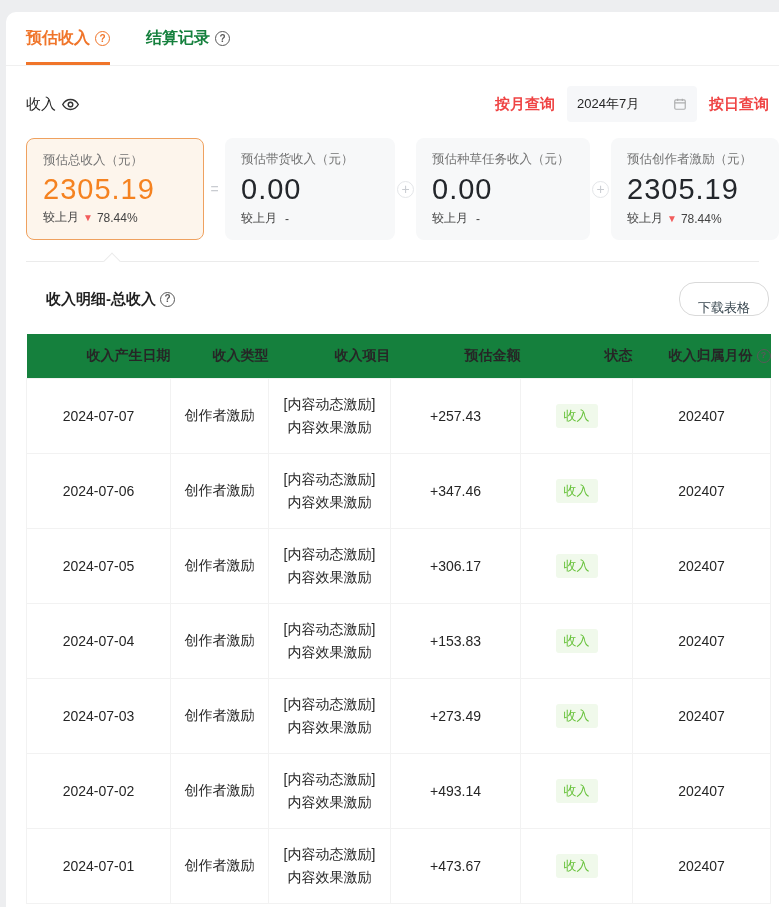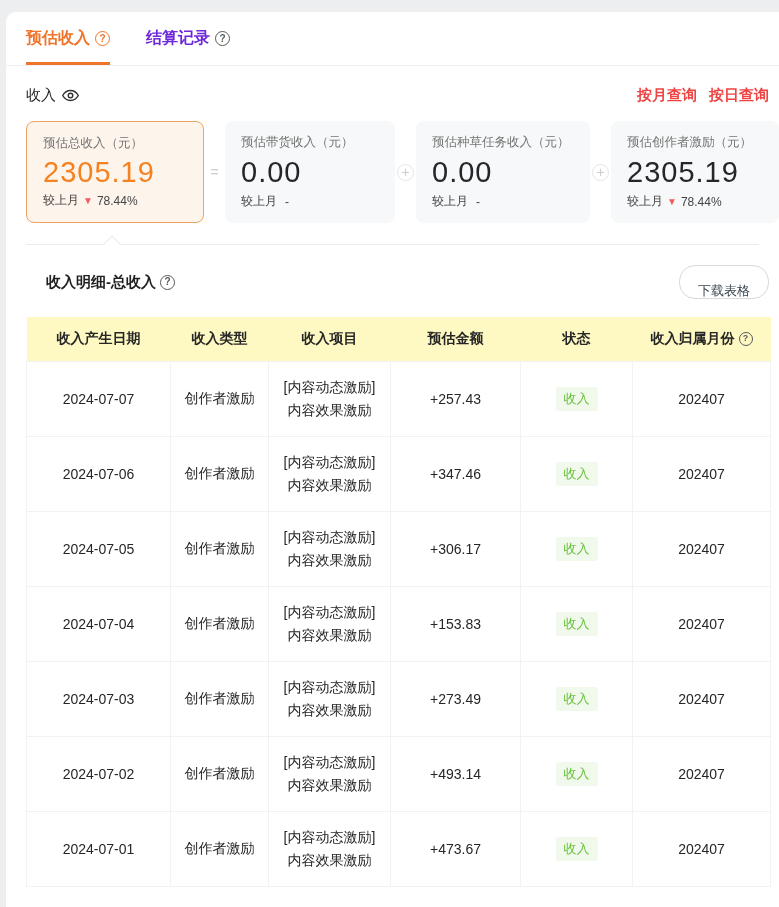--- a/index.html
+++ b/index.html
@@ -18,21 +18,21 @@
   }
 
   
   .tabbar {
     display:flex; align-items:flex-end; gap:36px;
     padding:16px 20px 0 20px;
     border-bottom:1px solid #f0f0f0;
   }
   .tab {
     display:flex; align-items:center; gap:5px;
-    font-size:16px; font-weight:700; color:#6d28d9;
+    font-size:16px; font-weight:700; color:#15803d;
     padding-bottom:13px; cursor:pointer;
     border-bottom:3px solid transparent;
   }
   .tab.active { color:#f0752a; border-bottom-color:#f0752a; }
   .qicon {
     display:inline-flex; align-items:center; justify-content:center;
     width:15px; height:15px; border:1.4px solid currentColor; border-radius:50%;
     font-size:10px; font-weight:700; line-height:1;
   }
   .qicon::before { content:"?"; }
@@ -106,22 +106,22 @@
     font-size:13px; color:#38464f; cursor:pointer;
     font-family:inherit;
   }
 
   
   .table-wrap { margin:18px 9px 0 20px; }
   table { width:100%; border-collapse:collapse; table-layout:fixed; }
   col.c-date{width:144px} col.c-type{width:98px} col.c-proj{width:122px}
   col.c-amt{width:130px} col.c-status{width:112px} col.c-month{width:138px}
   thead th {
-    background:#fef9c3; height:44px;
-    font-size:14px; font-weight:700; color:#262626; text-align:center;
+    background:#15803d; height:44px;
+    font-size:14px; font-weight:700; color:#262626; text-align:right;
   }
   thead th .th-inner { display:inline-flex; align-items:center; gap:4px; }
   thead .qicon { width:14px; height:14px; font-size:9px; color:#595959; }
   tbody td {
     height:75px; text-align:center; vertical-align:middle;
     font-size:14px; color:#262626;
     border:1px solid #f2f2f2;
   }
   tbody tr td:first-child { border-left-color:#f2f2f2; }
   .proj-line { line-height:1.6; }
@@ -150,20 +150,27 @@
     <div class="filter-row">
       <div class="income-label">
         <span>收入</span>
         <svg class="eye" viewBox="0 0 24 24" fill="none" stroke="#333" stroke-width="2">
           <path d="M1 12s4-7 11-7 11 7 11 7-4 7-11 7S1 12 1 12z"></path>
             <circle cx="12" cy="12" r="3.2"></circle>
         </svg>
       </div>
       <div class="filter-controls">
         <span class="filter-label">按月查询</span>
+        <div class="date-input">
+          <span>2024年7月</span>
+          <svg class="cal" viewBox="0 0 24 24" fill="none" stroke="#555" stroke-width="2">
+            <rect x="3" y="5" width="18" height="16" rx="2"></rect>
+              <path d="M3 10h18M8 3v4M16 3v4"></path>
+          </svg>
+        </div>
         <span class="filter-label">按日查询</span>
       </div>
     </div>
 
     <div class="cards-row">
       <div class="scard c0">
         <div class="scard-title">预估总收入（元）</div>
         <div class="scard-value">2305.19</div>
         <div class="scard-compare">
           <span>较上月</span>

